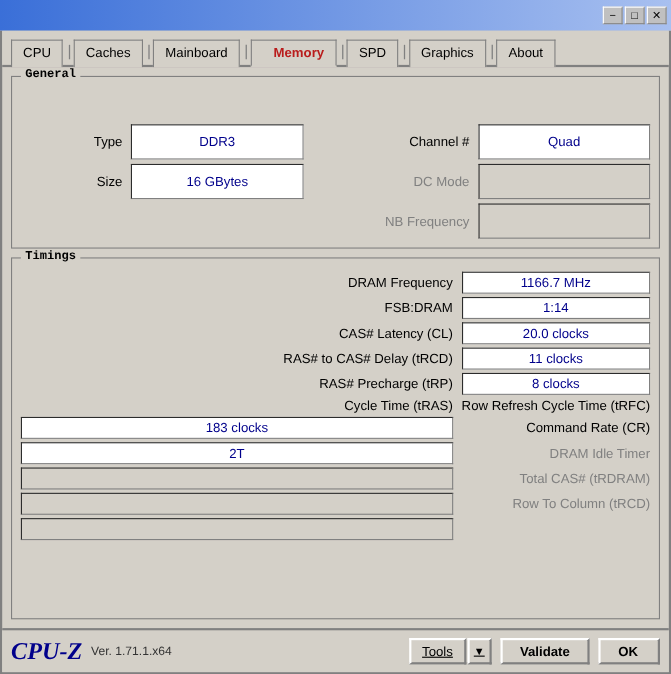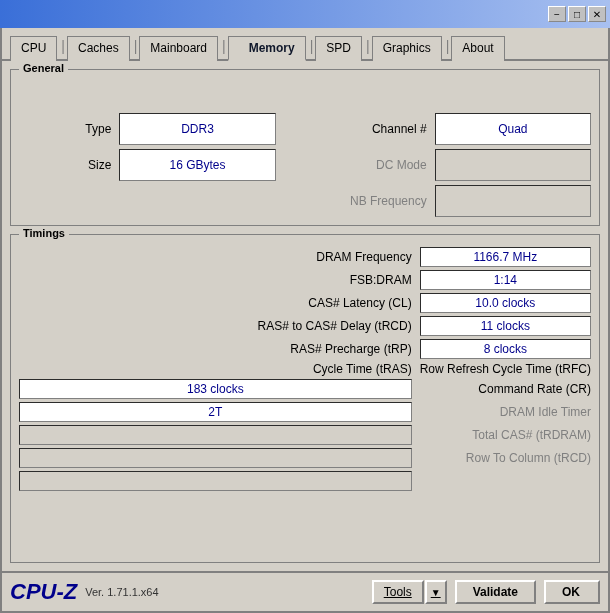--- a/index.html
+++ b/index.html
@@ -62,21 +62,21 @@
       font-size: 12px;
       color: #000;
       margin-right: 2px;
       position: relative;
       top: 2px;
     }
     .tab.active {
       background: #d4d0c8;
       border-bottom: 2px solid #d4d0c8;
       font-weight: bold;
-      color: #0f172a;
+      color: #b91c1c;
       top: 2px;
       z-index: 1;
       padding-left: 20px;
     }
     .tab-divider {
       color: #808080;
       padding: 4px 2px 0;
       font-size: 14px;
       line-height: 1.2;
     }
@@ -94,20 +94,21 @@
       background: #d4d0c8;
     }
     .group-label {
       position: absolute;
       top: -8px;
       left: 8px;
       background: #d4d0c8;
       padding: 0 4px;
       font-size: 11px;
       font-weight: bold;
+      font-family: Liberation Mono, monospace;
     }
     .general-grid {
       display: grid;
       grid-template-columns: auto auto auto auto;
       align-items: center;
       gap: 4px 8px;
       padding-top: 4px;
       margin-top: 31px;
     }
     .field-label {
@@ -173,21 +174,21 @@
       display: flex;
       align-items: center;
       gap: 8px;
       flex-shrink: 0;
     }
     .cpu-z-logo {
       font-size: 22px;
       font-weight: bold;
       font-style: italic;
       color: #00008b;
-      font-family: Liberation Sans, sans-serif;
+      font-family: Liberation Serif, serif;
     }
     .version-text {
       font-size: 11px;
       color: #333;
     }
     .spacer { flex: 1; }
     .bottom-btn {
       padding: 3px 16px;
       background: #d4d0c8;
       border: 2px solid;
@@ -280,21 +281,21 @@
     </div>
 
     <div class="group-box" style="flex:1;">
       <span class="group-label">Timings</span>
       <div class="timings-grid" id="timings-grid">
       <span class="timing-label">DRAM Frequency</span>
           <div class="timing-value">1166.7 MHz</div>
           <span class="timing-label">FSB:DRAM</span>
           <div class="timing-value">1:14</div>
           <span class="timing-label">CAS# Latency (CL)</span>
-          <div class="timing-value">10.0 clocks</div>
+          <div class="timing-value">20.0 clocks</div>
           <span class="timing-label">RAS# to CAS# Delay (tRCD)</span>
           <div class="timing-value">11 clocks</div>
           <span class="timing-label">RAS# Precharge (tRP)</span>
           <div class="timing-value">8 clocks</div>
           <span class="timing-label">Cycle Time (tRAS)</span>
           <span class="timing-label">Row Refresh Cycle Time (tRFC)</span>
           <div class="timing-value">183 clocks</div>
           <span class="timing-label">Command Rate (CR)</span>
           <div class="timing-value">2T</div>
           <span class="timing-label dim">DRAM Idle Timer</span>

